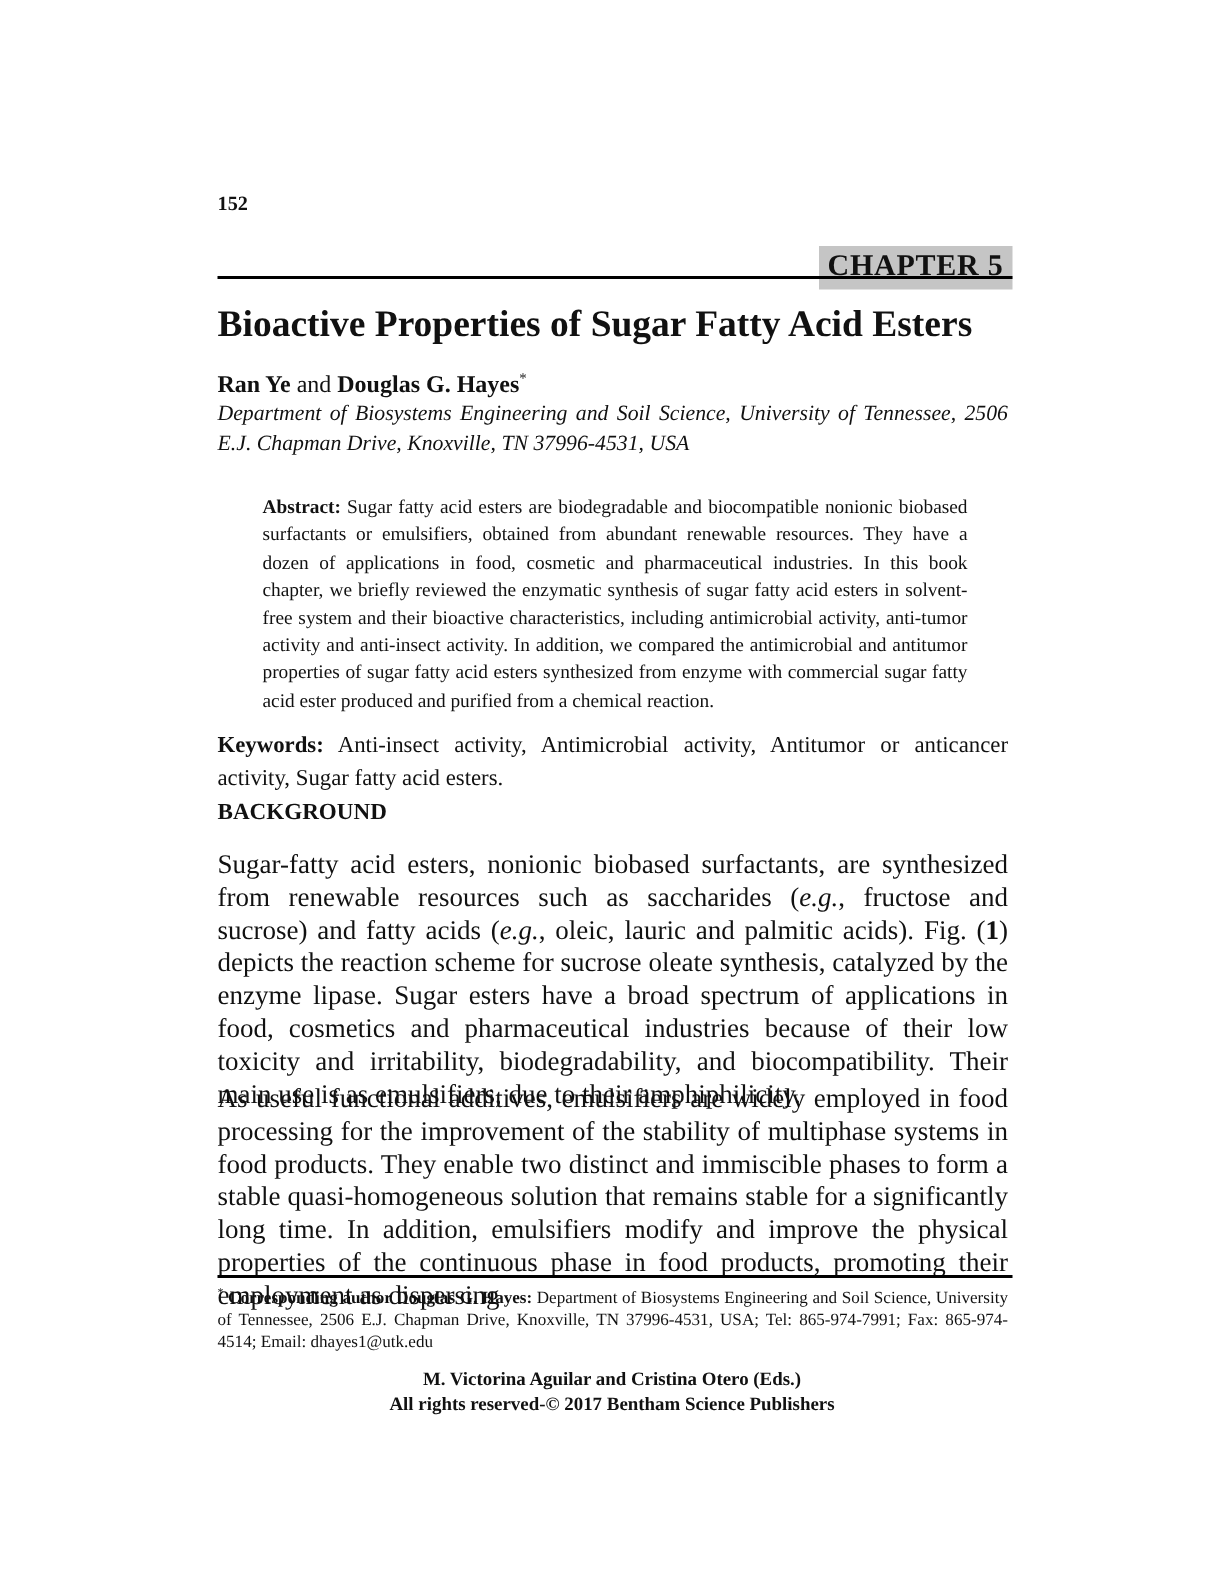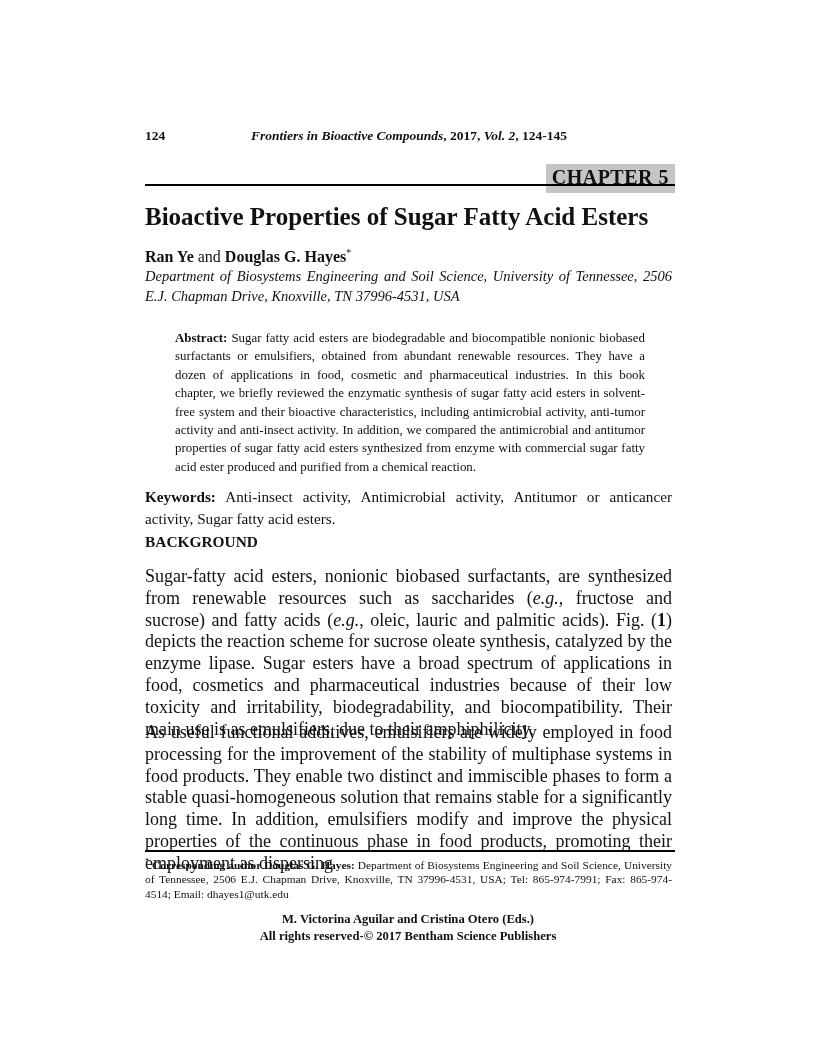--- a/index.html
+++ b/index.html
@@ -51,22 +51,21 @@
   .footnote sup { font-size:0.7em; vertical-align:super; }
 
   .editors-block { top:911px; left:0; width:816px; text-align:center; font-weight:bold; font-size:12.6px; line-height:16.5px; }
 </style>
 </head>
 <body>
 
 <div class="page">
 
   <div class="abs header-row">
-    <span class="page-num">124</span>
-    <span class="running-title"><span class="it b">Frontiers in Bioactive Compounds</span><span class="b">, </span><span class="b">2017</span><span class="b">, </span><span class="it b">Vol. 2</span><span class="b">, </span><span class="b">124-145</span></span>
+    <span class="page-num">152</span>
   </div>
 
   <div class="abs chapter-badge">CHAPTER 5</div>
   <div class="abs chapter-rule"></div>
 
   <h1 class="abs article-title" style="margin:0">Bioactive Properties of Sugar Fatty Acid Esters</h1>
 
   <div class="abs authors"><span class="b">Ran Ye</span><span> and </span><span class="b">Douglas G. Hayes</span><sup>*</sup></div>
 
   <div class="abs affiliation">Department of Biosystems Engineering and Soil Science, University of Tennessee, 2506 E.J. Chapman Drive, Knoxville, TN 37996-4531, USA</div>

